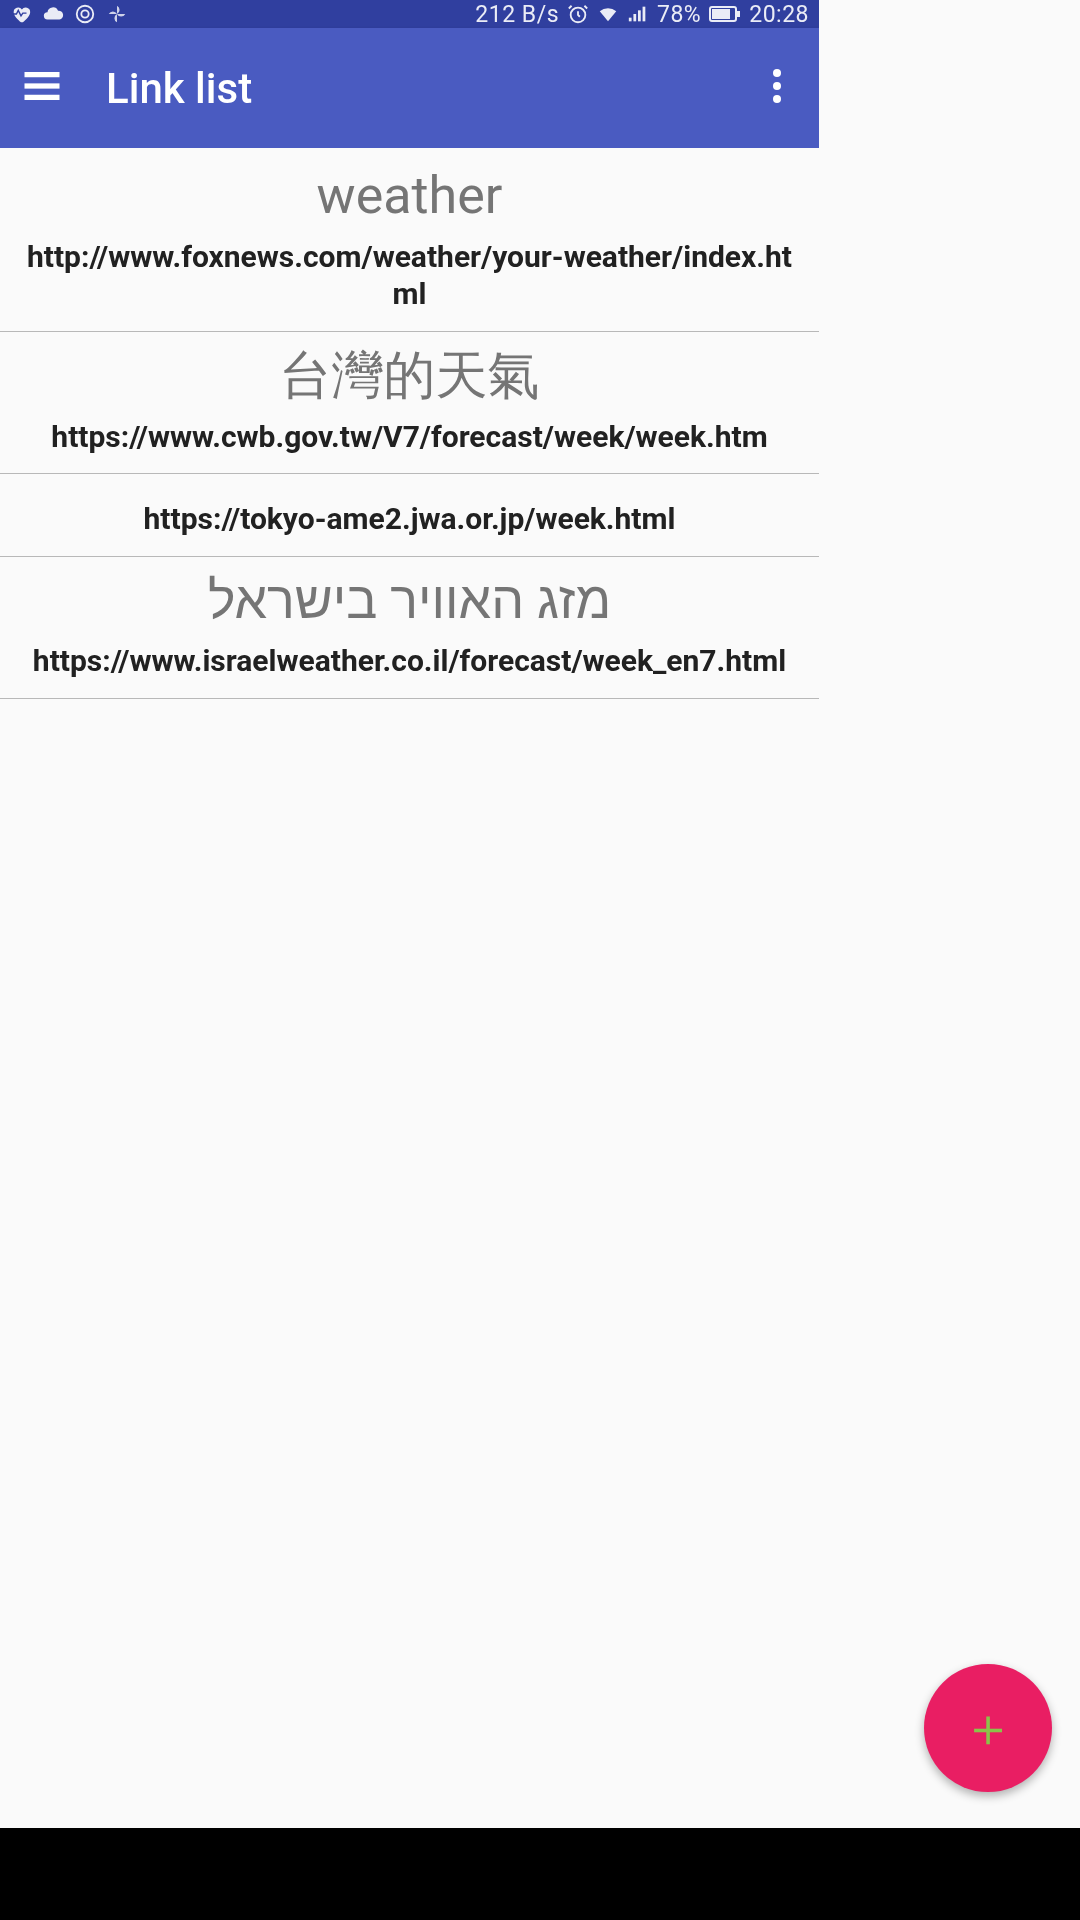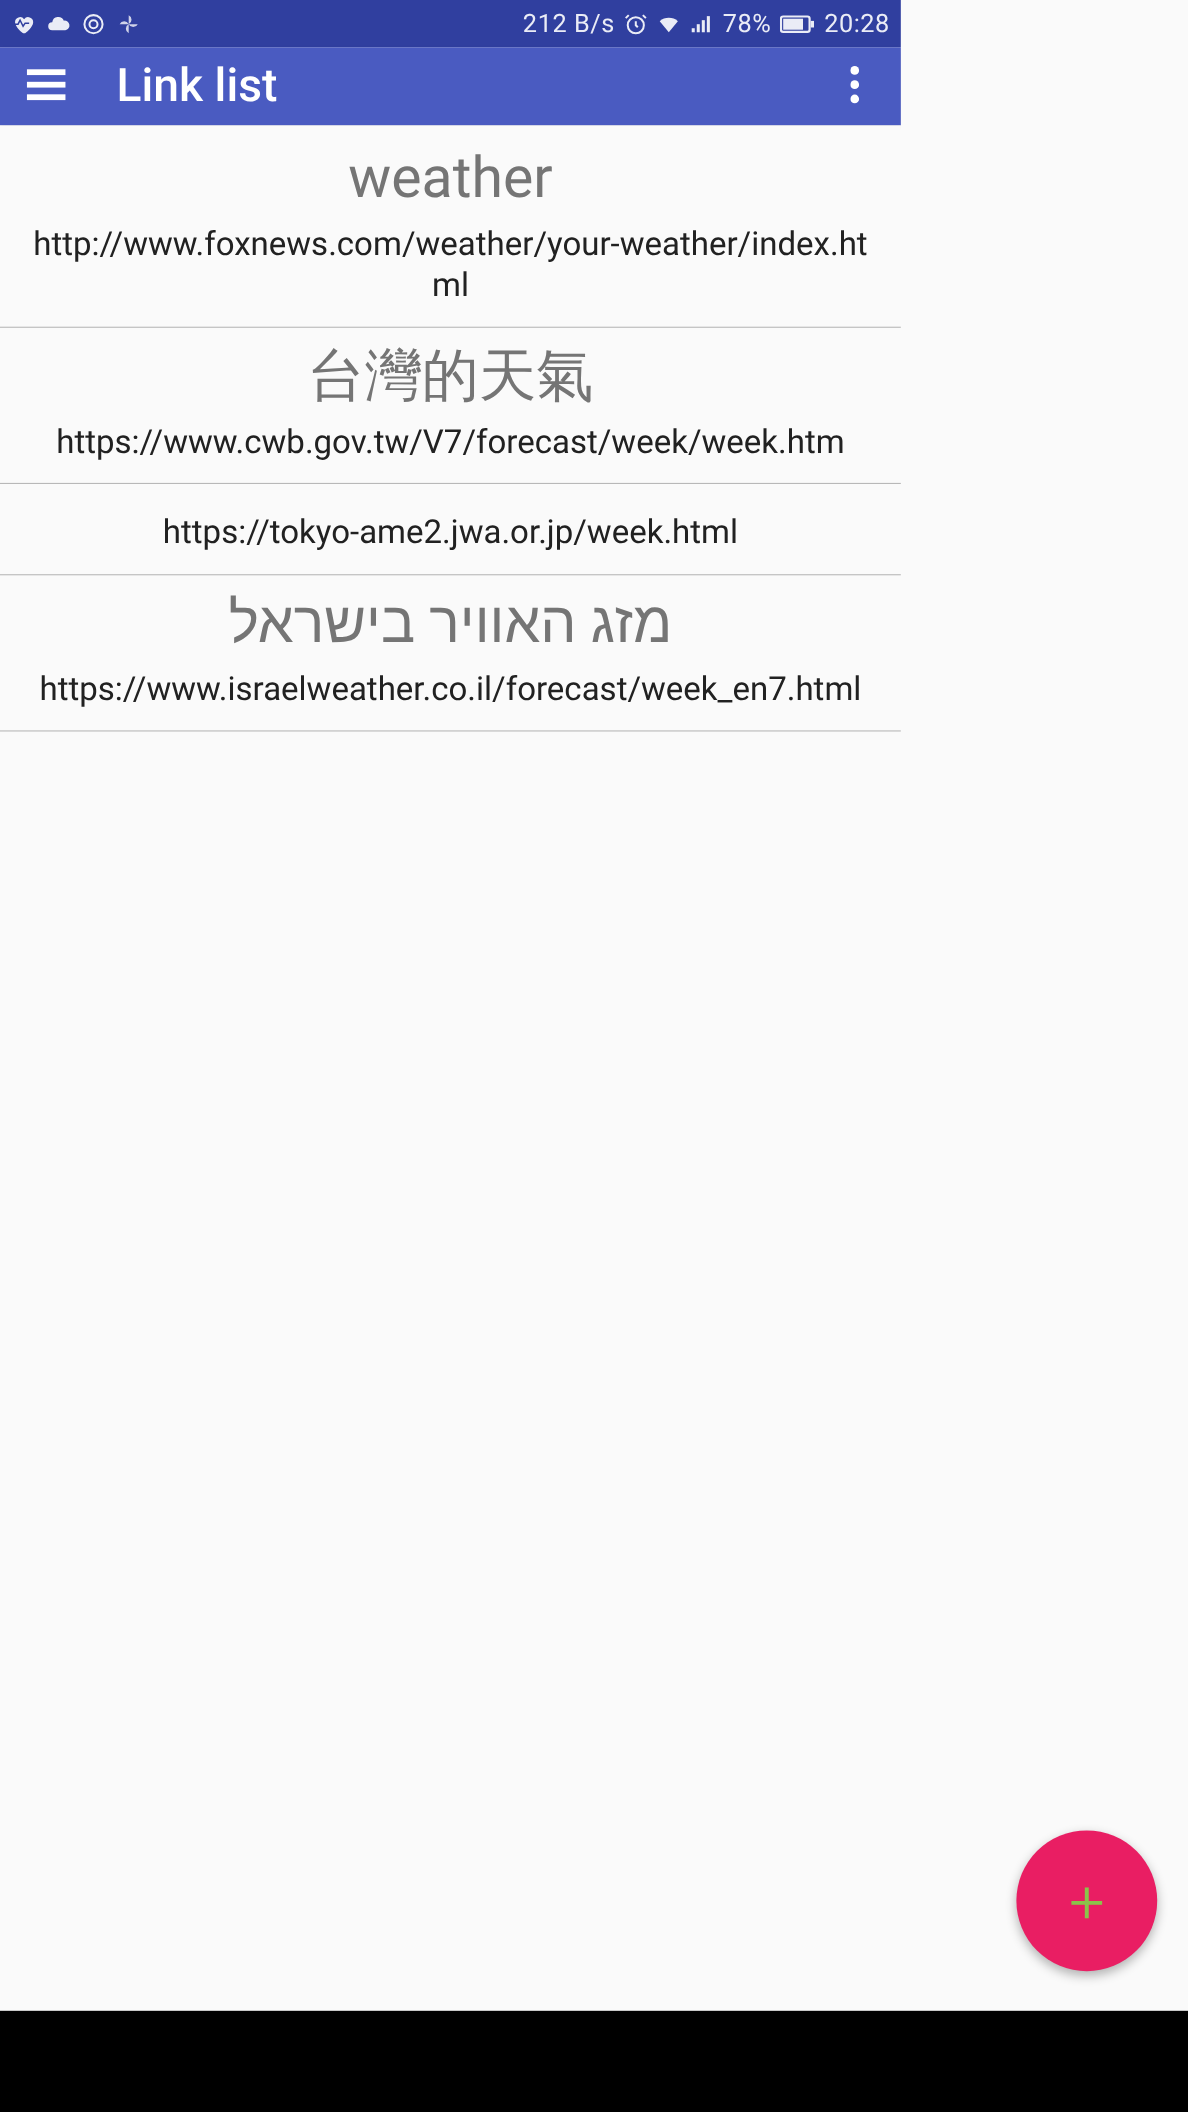--- a/index.html
+++ b/index.html
@@ -1,36 +1,36 @@
 <!DOCTYPE html>
 <html><head>
   <meta charset="utf-8">
   <style>
     * { margin: 0; padding: 0; box-sizing: border-box; }
     html, body { width: 819px; height: 1456px; font-family: Roboto, -apple-system, sans-serif; background: #fafafa; overflow: hidden; }
 
     
     .status-bar {
-      height: 43px;
+      height: 28px;
       background: #303F9F;
       display: flex;
       align-items: center;
       justify-content: space-between;
       padding: 0 10px;
       color: rgba(255,255,255,0.9);
       font-size: 23px;
     }
     .status-left { display: flex; gap: 10px; align-items: center; }
     .status-right { display: flex; gap: 8px; align-items: center; }
     .status-icon { width: 22px; height: 22px; display: inline-flex; align-items: center; justify-content: center; }
     .status-text { font-size: 23px; letter-spacing: 0.5px; }
 
     
     .app-bar {
-      height: 71px;
+      height: 120px;
       background: #4A5BC1;
       display: flex;
       align-items: center;
       padding: 0 12px;
       box-shadow: 0 2px 4px rgba(0,0,0,0.2);
     }
     .hamburger {
       width: 60px;
       height: 60px;
       display: flex;
@@ -70,21 +70,21 @@
       font-size: 52px;
       line-height: 1.15;
       font-weight: 400;
       margin-bottom: 4px;
     }
     .item-url {
       color: #212121;
       font-size: 30px;
       line-height: 1.25;
       word-break: break-all;
-      font-weight: 400;
+      font-weight: 700;
       margin-top: 12px;
     }
 
     
     .fab {
       position: absolute;
       right: 28px;
       bottom: 128px;
       width: 128px;
       height: 128px;

